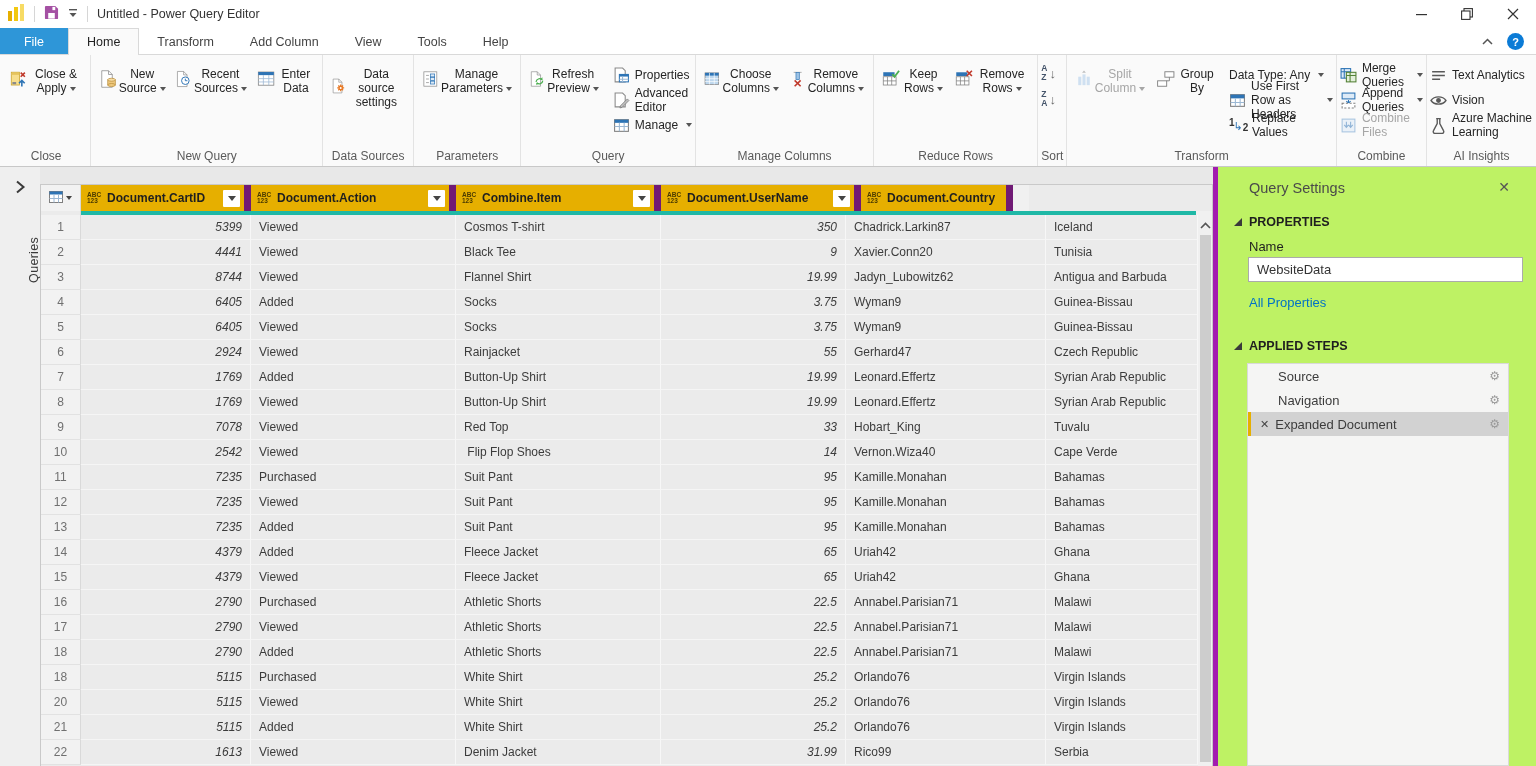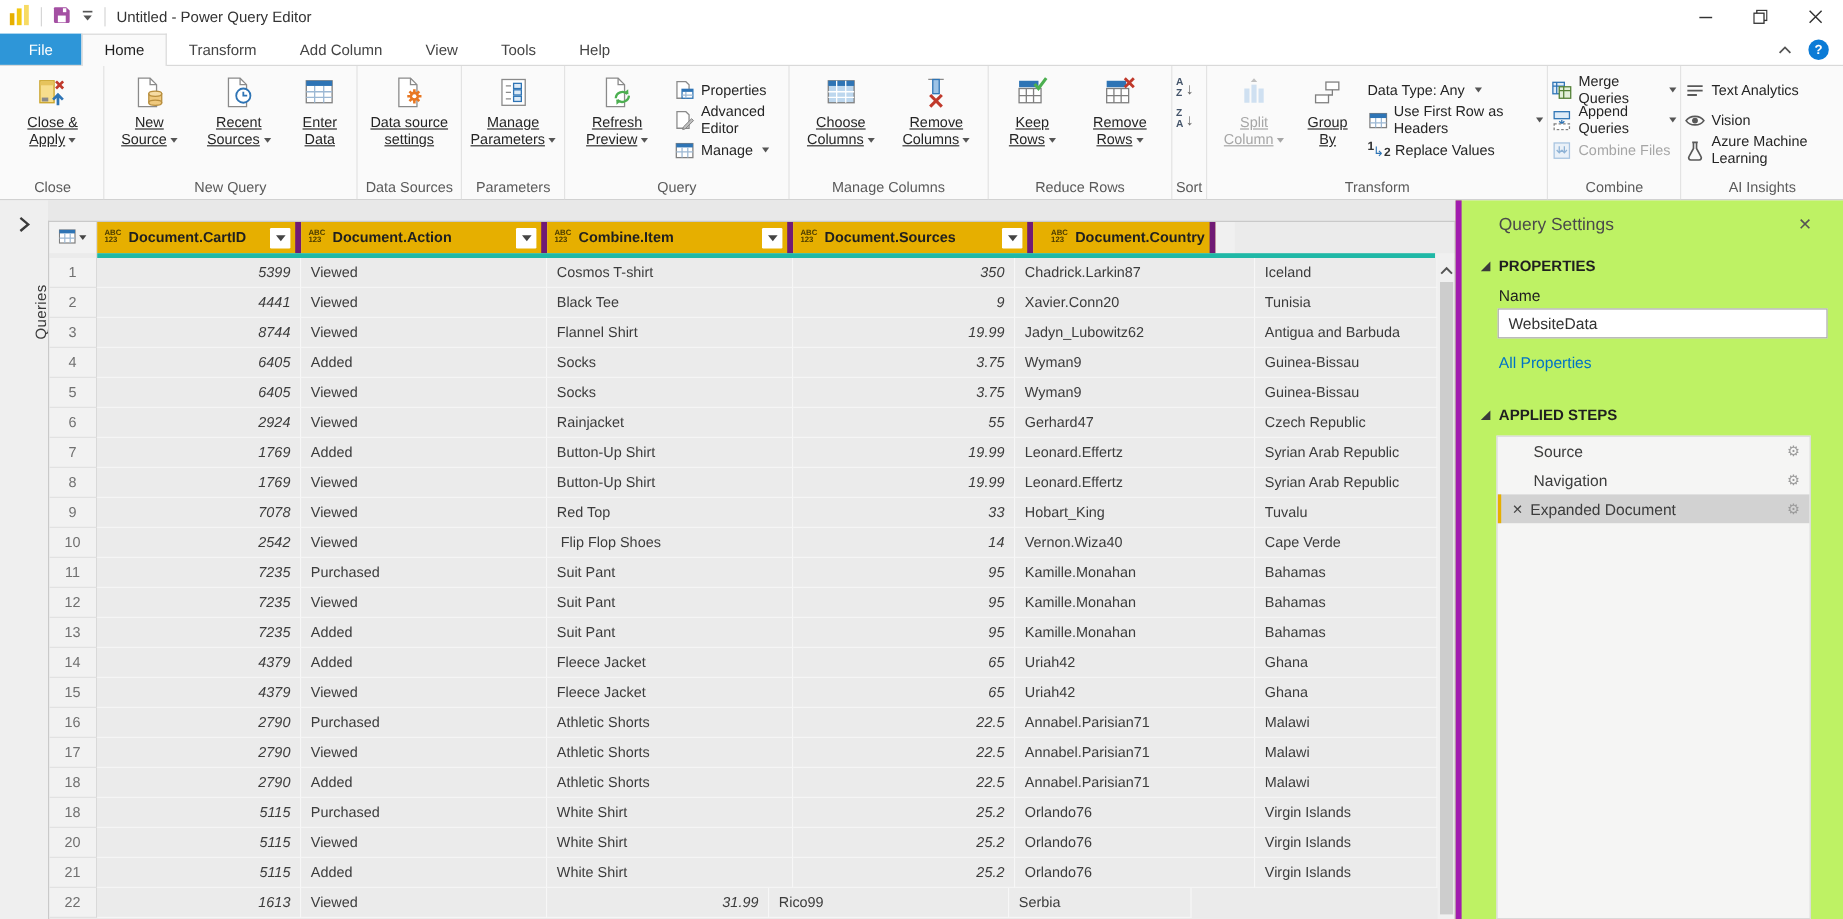--- a/index.html
+++ b/index.html
@@ -25,21 +25,21 @@
   .tab-file{background:var(--fileblue); color:#fff; width:68px; justify-content:center; padding:0;}
   .tab-active{background:#FAFAFA; border:1px solid #D9D9D9; border-bottom:none; color:#1f1f1f; z-index:2;}
   .tab-corner{margin-left:auto; display:flex; align-items:center; gap:13px; padding-right:12px;}
   .helpbtn{width:17px; height:17px; border-radius:50%; background:var(--help); color:#fff; font-size:11px; font-weight:bold; display:flex; align-items:center; justify-content:center;}
 
   
   .ribbon{height:112px; background:#FAFAFA; border-bottom:1px solid #C8C8C8; display:flex; align-items:stretch; padding-left:2px;}
   .rgroup{display:flex; flex-direction:column; border-right:1px solid #E3E3E3; padding:0 3px;}
   .rg-body{flex:1; display:flex; align-items:flex-start; padding-top:5px;}
   .rg-label{height:21px; display:flex; align-items:center; justify-content:center; color:#5A5A5A; font-size:12px;}
-  .bigbtn{display:flex; flex-direction:column; align-items:center; padding:3px 4px 0; cursor:default;text-decoration:underline;}
+  .bigbtn{display:flex; flex-direction:row; align-items:center; padding:3px 4px 0; cursor:default;}
   .bigbtn .blabel{margin-top:4px; font-size:12px; line-height:14px; text-align:center; color:#252525; max-width:86px;}
   .caret{display:inline-block; width:0; height:0; border-left:3.5px solid transparent; border-right:3.5px solid transparent; border-top:4px solid #555; margin-left:3px; vertical-align:middle;}
   .stack{display:flex; flex-direction:column; justify-content:flex-start; gap:7px; padding-top:6px;}
   .smallbtn{display:flex; align-items:center; gap:5px; font-size:12px; color:#252525; height:18px; cursor:default;}
   .disabled, .disabled .blabel, .disabled.smallbtn{color:#A6A6A6 !important;}
   .disabled .caret{border-top-color:#A6A6A6;}
   .ic{width:30px; height:28px;}
   .ic16{width:17px; height:17px; flex:0 0 auto;}
   .sortstack{display:flex; flex-direction:column; gap:8px; padding-top:4px;}
   .sortbtn{display:flex; align-items:center; gap:2px;}
@@ -52,21 +52,21 @@
   
   .workspace{position:absolute; top:167px; left:0; right:0; bottom:0; background:#E8E8E8;}
   .leftrail{position:absolute; left:0; top:0; width:40px; bottom:0; background:#EFEFEF;}
   .rail-chev{position:absolute; left:12px; top:12px;}
   .rail-label{position:absolute; left:50%; top:70px; transform:translateX(-50%); writing-mode:vertical-rl; rotate:180deg; font-size:12.5px; color:#3A3A3A; letter-spacing:.3px;}
 
   
   .tablewrap{position:absolute; left:40px; top:17px; width:1173px; bottom:0; background:#EBEBEB; border:1px solid #C9C9C9; border-bottom:none; display:flex; flex-direction:column; overflow:hidden;}
   .thead{display:flex; height:26px; flex:0 0 auto;}
   .corner{width:40px; background:#F2F2F2; border-right:1px solid #D9D9D9; display:flex; align-items:center; justify-content:center; gap:1px;}
-  .hcell{background:var(--gold); display:flex; align-items:center; padding:0 4px 0 6px; border-right:5px solid #701a75; color:#1F1F1F; font-weight:bold;justify-content:flex-end;}
+  .hcell{background:var(--gold); display:flex; align-items:center; padding:0 4px 0 6px; border-right:7px solid #701a75; color:#1F1F1F; font-weight:bold;}
   .typebadge{display:flex; flex-direction:column; font-size:6.5px; line-height:6.5px; color:#4A3B00; font-weight:bold; margin-right:6px;}
   .hname{white-space:nowrap; overflow:hidden;}
   .filterbtn{margin-left:auto; width:17px; height:17px; background:#fff; display:flex; align-items:center; justify-content:center; border-radius:1px;}
   .fcaret{width:0; height:0; border-left:4px solid transparent; border-right:4px solid transparent; border-top:5px solid #444;}
   .hspacer{width:16px; background:#F0F0F0;}
   .qualitybar{height:4px; display:flex; flex:0 0 auto;}
   .qb-left{width:40px; background:#EBEBEB; border-right:1px solid #D9D9D9;}
   .qb-teal{flex:1; background:var(--teal);}
   .qb-right{width:16px; background:#F0F0F0;}
   .tbodyzone{flex:1; display:flex; overflow:hidden;}
@@ -514,21 +514,21 @@
           <span class="hname">Combine.Item</span>
           <span class="filterbtn">
             <span class="fcaret"></span>
           </span>
         </div>
         <div class="hcell" style="width: 200px;">
           <span class="typebadge">
             <span>ABC</span>
             <span>123</span>
           </span>
-          <span class="hname">Document.Sources</span>
+          <span class="hname">Document.UserName</span>
           <span class="filterbtn">
             <span class="fcaret"></span>
           </span>
         </div>
         <div class="hcell" style="width: 152px;">
           <span class="typebadge">
             <span>ABC</span>
             <span>123</span>
           </span>
           <span class="hname">Document.Country</span>
@@ -728,20 +728,21 @@
             <div class="tcell" style="width: 205px;">Added</div>
             <div class="tcell" style="width: 205px;">White Shirt</div>
             <div class="tcell num" style="width: 185px;">25.2</div>
             <div class="tcell" style="width: 200px;">Orlando76</div>
             <div class="tcell" style="width: 152px;">Virgin Islands</div>
           </div>
           <div class="trow">
             <div class="rownum">22</div>
             <div class="tcell num" style="width: 170px;">1613</div>
             <div class="tcell" style="width: 205px;">Viewed</div>
+            <div class="tcell" style="width: 205px;">Denim Jacket</div>
             <div class="tcell num" style="width: 185px;">31.99</div>
             <div class="tcell" style="width: 200px;">Rico99</div>
             <div class="tcell" style="width: 152px;">Serbia</div>
           </div>
         </div>
       <div class="vscroll">
         <div class="vs-up">
             <svg width="11" height="7" viewBox="0 0 11 7">
               <path d="M1 6 L5.5 1.5 L10 6" fill="none" stroke="#555" stroke-width="1.6"></path>
             </svg>

